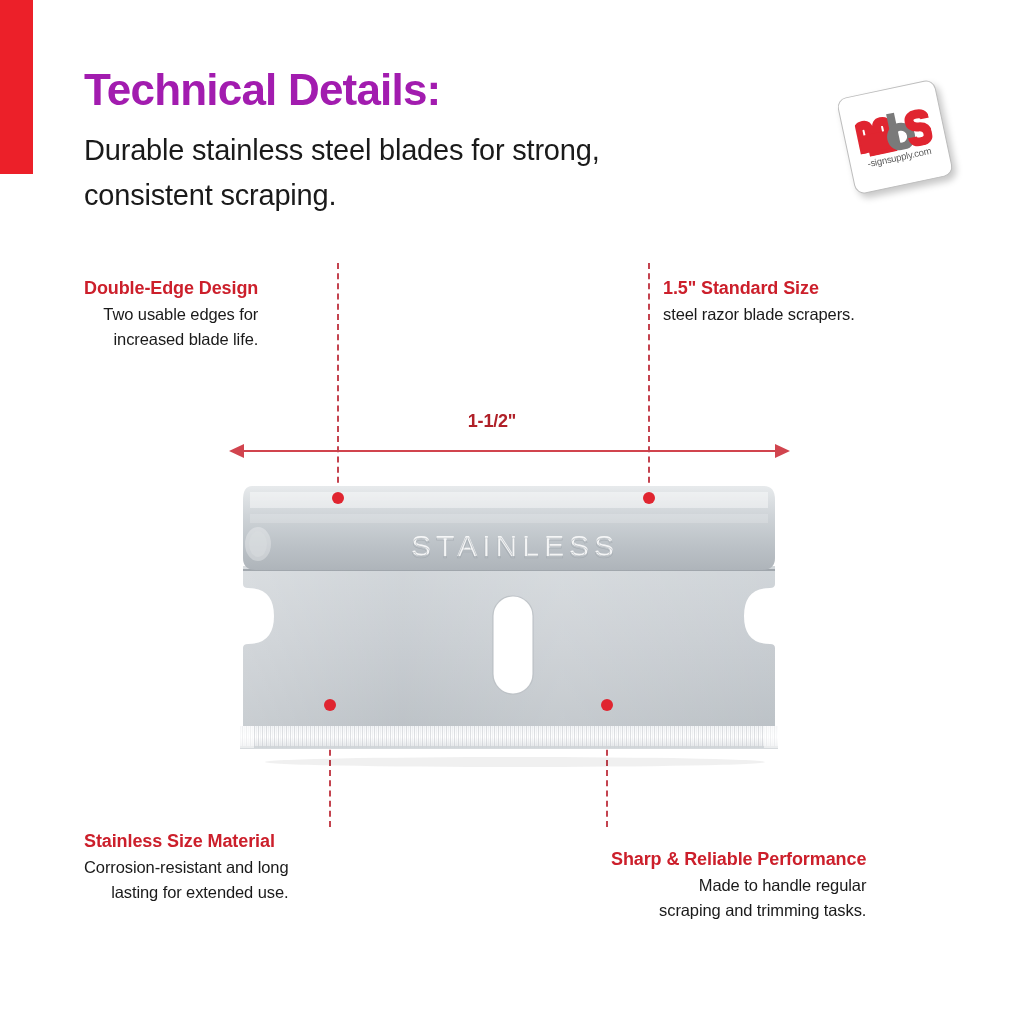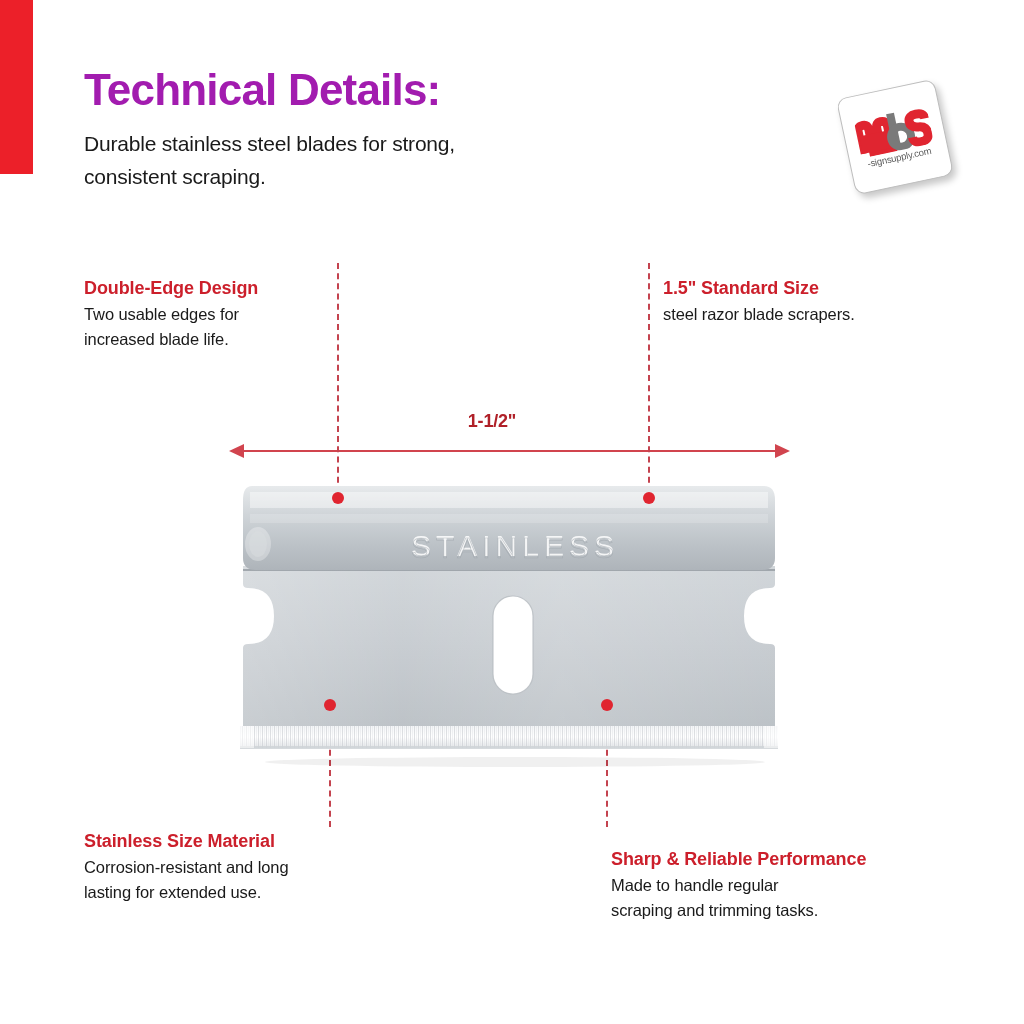--- a/index.html
+++ b/index.html
@@ -39,21 +39,21 @@
   .header-title {
     font-size: 44px;
     font-weight: bold;
     color: #a21caf;
     letter-spacing: -0.8px;
     line-height: 1.0;
     white-space: nowrap;
   }
   .header-sub {
     margin-top: 16px;
-    font-size: 21px;
+    font-size: 29px;
     color: #1a1a1a;
     line-height: 1.55;
     letter-spacing: -0.2px;
   }
 
   
   .logo-card {
     position: absolute;
     left: 845px;
     top: 88px;
@@ -92,20 +92,21 @@
     line-height: 1.15;
     white-space: nowrap;
     letter-spacing: -0.1px;
   }
   .callout-body {
     margin-top: 3px;
     font-size: 16.5px;
     color: #1a1a1a;
     line-height: 1.52;
     letter-spacing: -0.1px;
+    text-align: right;
   }
   .callout-body div { white-space: nowrap; }
 
   #callout-tl { left: 84px;  top: 278px; }
   #callout-tr { left: 663px; top: 278px; }
   #callout-bl { left: 84px;  top: 831px; }
   #callout-br { left: 611px; top: 831px; margin-top: 18px; }
 
   
   .leader {

